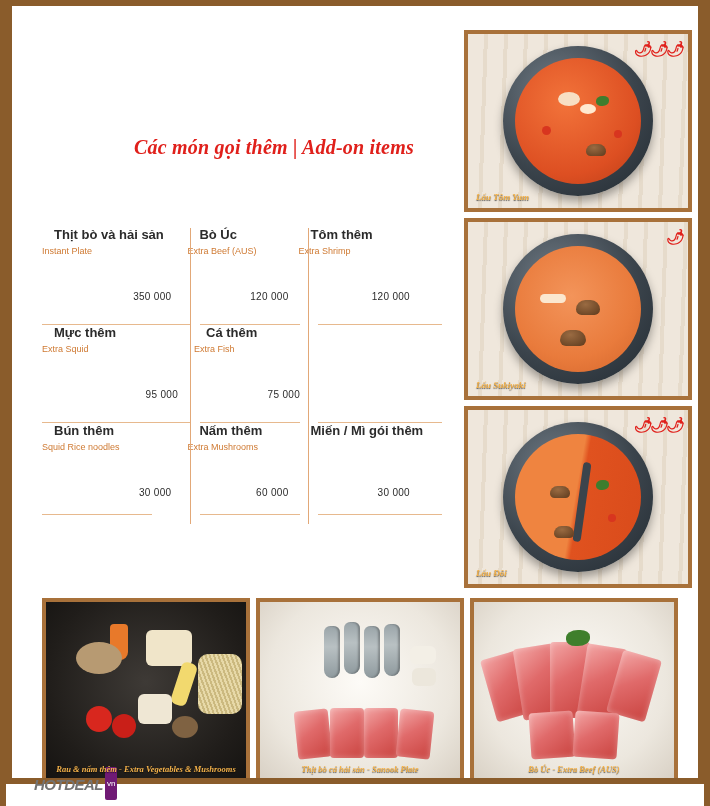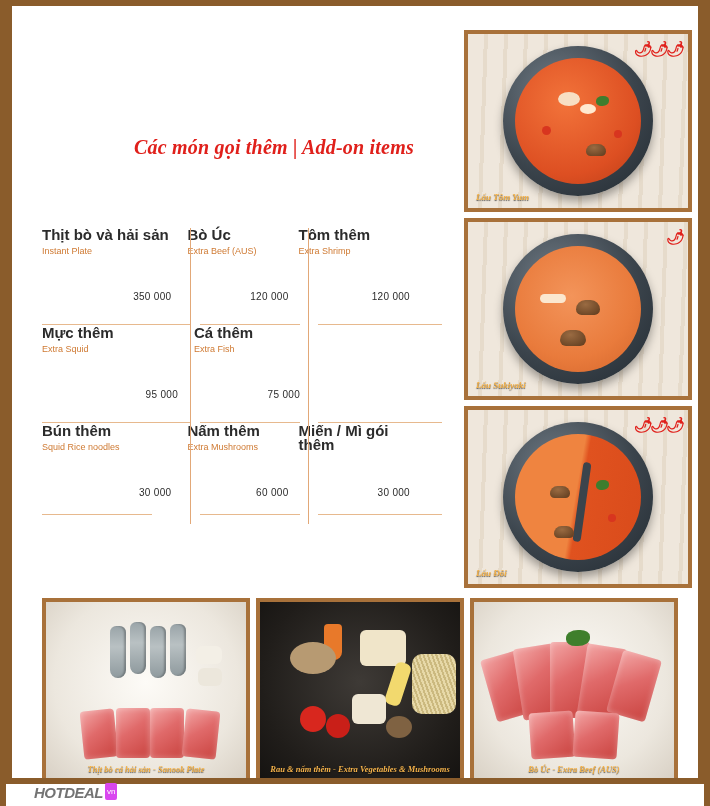--- a/index.html
+++ b/index.html
@@ -74,25 +74,25 @@
     width: 1px;
     background: #e2a878;
   }
   .hline {
     position: absolute;
     height: 1px;
     background: #e7b98e;
   }
 
   .item-name {
-    font-size: 15px;
+    font-size: 13px;
     font-weight: bold;
     color: #2b2b2b;
     line-height: 14px;
-    margin: 0 0 3px 0;
+    margin: 0 0 3px 12px;
   }
   .item-sub {
     font-size: 9px;
     color: #cf7a33;
     line-height: 12px;
     margin: 0;
   }
   .item-price {
     position: absolute;
     right: 16px;
@@ -272,22 +272,22 @@
     font-family: "Liberation Sans", sans-serif;
     font-weight: bold;
     font-style: italic;
     font-size: 15px;
     color: #737373;
     letter-spacing: -0.5px;
   }
   .logo-vn {
     font-size: 8px;
     color: #ffffff;
-    background: #d946ef;
-    padding: 4px 2px;
+    background: #701a75;
+    padding: 12px 2px;
     margin-left: 2px;
     border-radius: 2px;
     position: relative;
     top: -4px;
   }
   .bottom-brown {
     position: absolute;
     left: 0; bottom: 22px;
     width: 710px;
     height: 6px;
@@ -408,51 +408,51 @@
         <div class="mushroom" style="left:86px;top:116px;"></div>
         <div class="herb" style="left:128px;top:70px;"></div>
         <div class="bit" style="left:140px;top:104px;width:8px;height:8px;background:#d8351f;"></div>
         <div class="chili">🌶🌶🌶</div>
         <div class="photo-caption">Lẩu Đôi</div>
       </div>
 
     </div>
 
     <div class="bottom-row">
+
+      <div class="bottom-card">
+        <div class="plate-dark"></div>
+        <div class="veg" style="left:64px;top:22px;width:18px;height:36px;background:#e8792a;border-radius:4px 4px 8px 8px;"></div>
+        <div class="veg" style="left:30px;top:40px;width:46px;height:32px;background:#b79a72;border-radius:50%;"></div>
+        <div class="veg" style="left:100px;top:28px;width:46px;height:36px;background:#f0e5c9;border-radius:6px;"></div>
+        <div class="veg" style="left:130px;top:60px;width:16px;height:44px;background:#f2d96e;border-radius:6px;transform:rotate(18deg);"></div>
+        <div class="veg" style="left:40px;top:104px;width:26px;height:26px;background:#d8271e;"></div>
+        <div class="veg" style="left:66px;top:112px;width:24px;height:24px;background:#c91f18;"></div>
+        <div class="veg" style="left:92px;top:92px;width:34px;height:30px;background:#efe7d4;border-radius:6px;"></div>
+        <div class="veg" style="left:126px;top:114px;width:26px;height:22px;background:#7f6242;"></div>
+        <div class="veg" style="left:152px;top:52px;width:44px;height:60px;background:repeating-linear-gradient(70deg,#e7d9a8 0 2px,#cbb97f 2px 4px);border-radius:10px;"></div>
+        <div class="photo-caption">Rau &amp; nấm thêm - Extra Vegetables &amp; Mushrooms</div>
+      </div>
 
       <div class="bottom-card">
         <div class="plate-white"></div>
         <div class="shrimp" style="left:64px;top:24px;"></div>
         <div class="shrimp" style="left:84px;top:20px;"></div>
         <div class="shrimp" style="left:104px;top:24px;"></div>
         <div class="shrimp" style="left:124px;top:22px;"></div>
         <div class="veg" style="left:150px;top:44px;width:26px;height:18px;background:#f3efe6;border-radius:6px;"></div>
         <div class="veg" style="left:152px;top:66px;width:24px;height:18px;background:#ece7dc;border-radius:6px;"></div>
         <div class="meat-fan" style="left:36px;top:108px;width:34px;height:48px;transform:rotate(-6deg);"></div>
         <div class="meat-fan" style="left:70px;top:106px;width:34px;height:50px;"></div>
         <div class="meat-fan" style="left:104px;top:106px;width:34px;height:50px;"></div>
         <div class="meat-fan" style="left:138px;top:108px;width:34px;height:48px;transform:rotate(6deg);"></div>
         <div class="photo-caption">Thịt bò cá hải sản - Sanook Plate</div>
       </div>
 
       <div class="bottom-card">
-        <div class="plate-dark"></div>
-        <div class="veg" style="left:64px;top:22px;width:18px;height:36px;background:#e8792a;border-radius:4px 4px 8px 8px;"></div>
-        <div class="veg" style="left:30px;top:40px;width:46px;height:32px;background:#b79a72;border-radius:50%;"></div>
-        <div class="veg" style="left:100px;top:28px;width:46px;height:36px;background:#f0e5c9;border-radius:6px;"></div>
-        <div class="veg" style="left:130px;top:60px;width:16px;height:44px;background:#f2d96e;border-radius:6px;transform:rotate(18deg);"></div>
-        <div class="veg" style="left:40px;top:104px;width:26px;height:26px;background:#d8271e;"></div>
-        <div class="veg" style="left:66px;top:112px;width:24px;height:24px;background:#c91f18;"></div>
-        <div class="veg" style="left:92px;top:92px;width:34px;height:30px;background:#efe7d4;border-radius:6px;"></div>
-        <div class="veg" style="left:126px;top:114px;width:26px;height:22px;background:#7f6242;"></div>
-        <div class="veg" style="left:152px;top:52px;width:44px;height:60px;background:repeating-linear-gradient(70deg,#e7d9a8 0 2px,#cbb97f 2px 4px);border-radius:10px;"></div>
-        <div class="photo-caption">Rau &amp; nấm thêm - Extra Vegetables &amp; Mushrooms</div>
-      </div>
-
-      <div class="bottom-card">
         <div class="plate-white"></div>
         <div class="meat-fan" style="left:14px;top:52px;width:40px;height:64px;transform:rotate(-16deg);"></div>
         <div class="meat-fan" style="left:44px;top:44px;width:40px;height:72px;transform:rotate(-9deg);"></div>
         <div class="meat-fan" style="left:76px;top:40px;width:40px;height:76px;"></div>
         <div class="meat-fan" style="left:108px;top:44px;width:40px;height:72px;transform:rotate(9deg);"></div>
         <div class="meat-fan" style="left:140px;top:52px;width:40px;height:64px;transform:rotate(16deg);"></div>
         <div class="meat-fan" style="left:56px;top:110px;width:44px;height:46px;transform:rotate(-4deg);"></div>
         <div class="meat-fan" style="left:100px;top:110px;width:44px;height:46px;transform:rotate(4deg);"></div>
         <div class="herb" style="left:92px;top:28px;width:24px;height:16px;background:#3f7f2c;"></div>
         <div class="photo-caption">Bò Úc - Extra Beef (AUS)</div>

